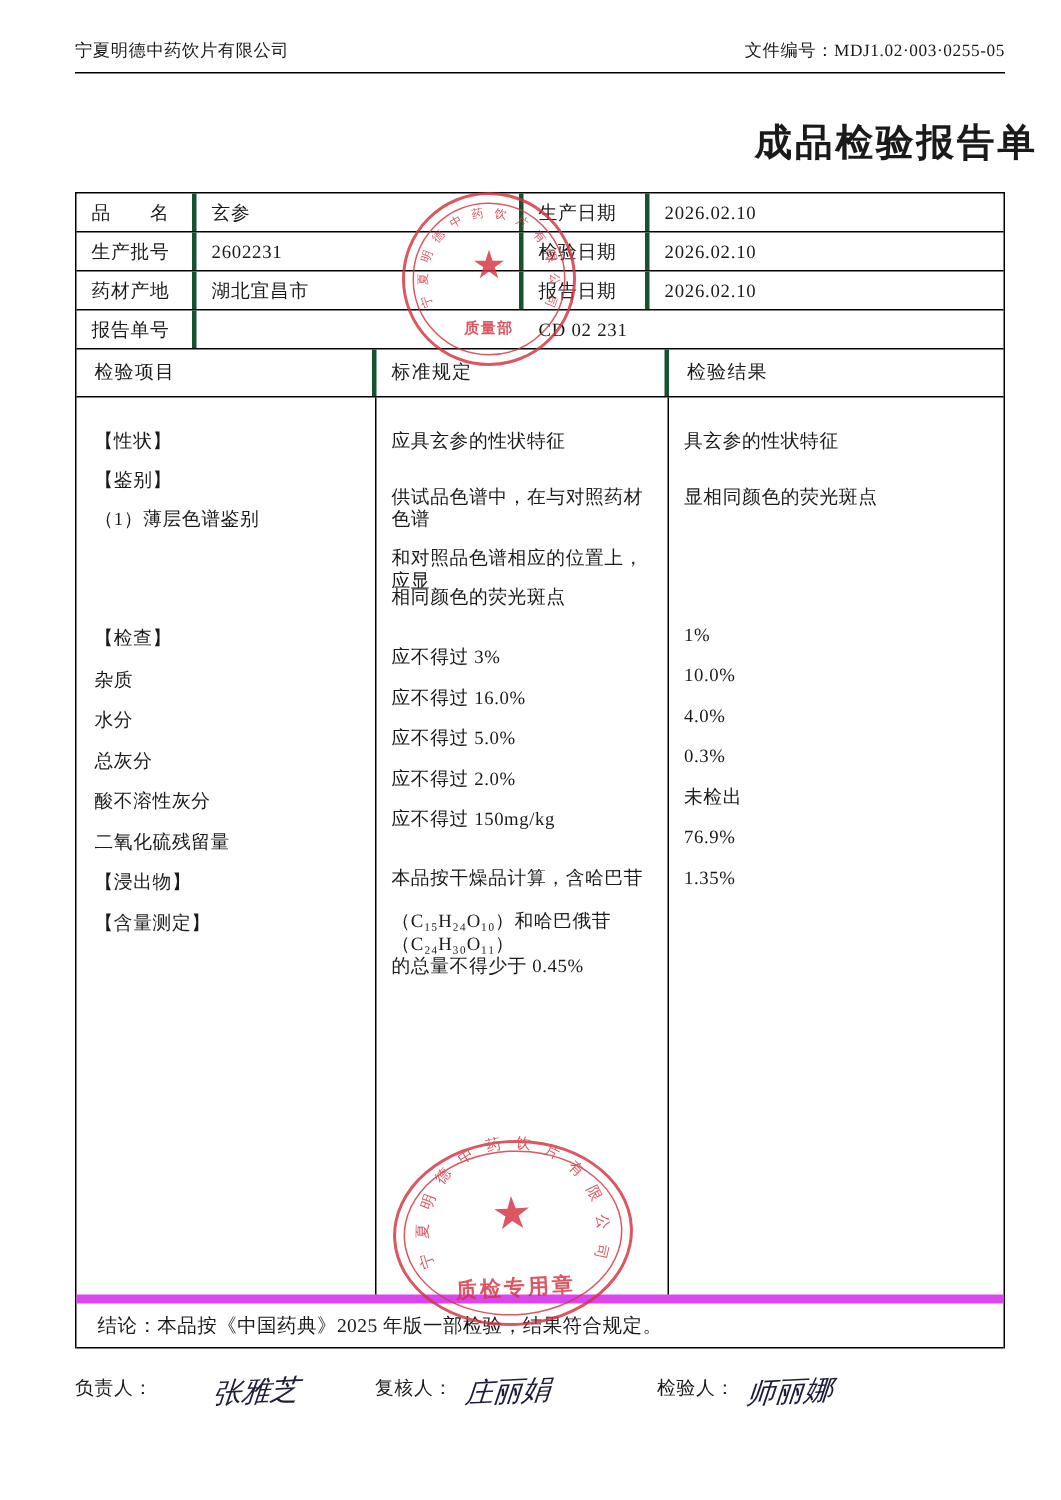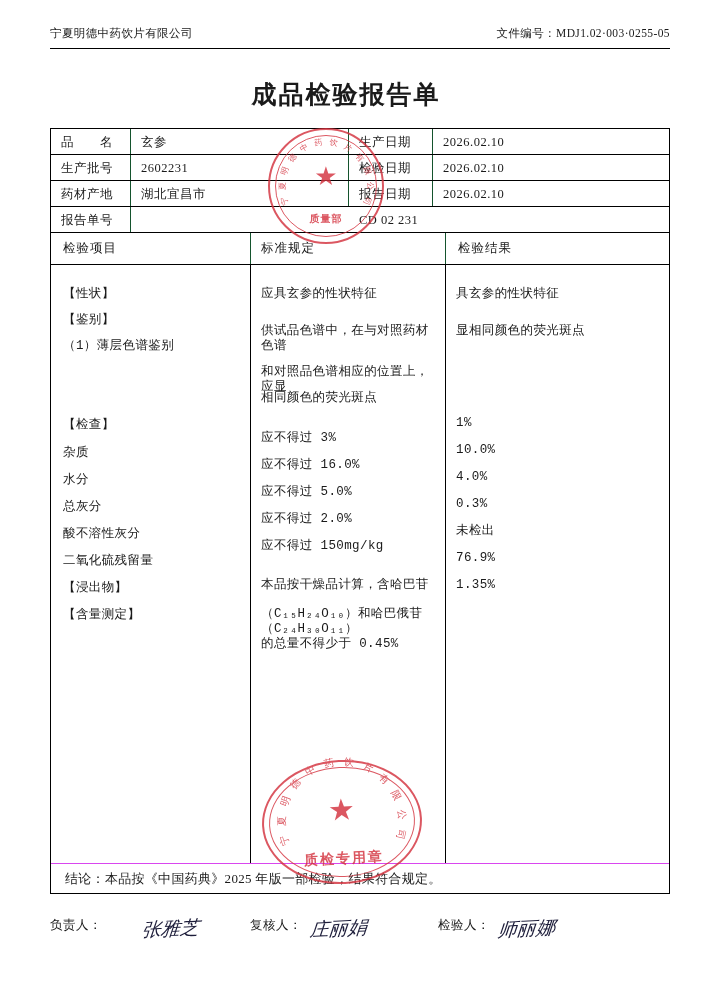--- a/index.html
+++ b/index.html
@@ -37,21 +37,21 @@
     width: 620px;
     height: 1px;
     background: #000;
   }
 
   
   .title {
     position: absolute;
     left: 0; top: 78px;
     width: 692px;
-    text-align: center;
+    text-align: right;
     font-size: 25px;
     font-weight: bold;
     letter-spacing: 2px;
   }
 
   
   .tbl {
     position: absolute;
     left: 50px; top: 128px;
     width: 620px;
@@ -63,21 +63,21 @@
     border-bottom: 1px solid #000;
     min-height: 26px;
     font-size: 12.5px;
   }
   .cell {
     padding: 4px 8px 3px 10px;
     display: flex;
     align-items: center;
     letter-spacing: 0.5px;
   }
-  .bd-r { border-right: 1px solid #14532d; }
+  .bd-r { border-right: 3px solid #14532d; }
 
   .c-label { width: 80px; justify-content: space-between; }
   .c-val1 { width: 218px; }
   .c-label2 { width: 84px; }
   .c-val2 { width: 236px; }
   .rpt-no-label { width: 80px; }
   .rpt-no-val { width: 538px; padding-left: 0; }
   .rpt-no-val span { margin-left: 228px; }
 
   
@@ -92,23 +92,22 @@
     align-items: center;
     letter-spacing: 1px;
   }
   .ch1 { width: 200px; padding-left: 12px; }
   .ch2 { width: 195px; padding-left: 10px; }
   .ch3 { width: 223px; padding-left: 12px; }
 
   
   .body-grid {
     display: flex;
-    border-bottom: 1px solid #d946ef;
+    border-bottom: 6px solid #d946ef;
     position: relative;
-    font-family: Liberation Mono, monospace;
   }
   .col-item { width: 200px; border-right: 1px solid #000; }
   .col-std  { width: 195px; border-right: 1px solid #000; }
   .col-res  { width: 223px; }
 
   .li {
     font-size: 12.5px;
     padding: 0 8px 0 12px;
     letter-spacing: 0.4px;
     line-height: 15px;

